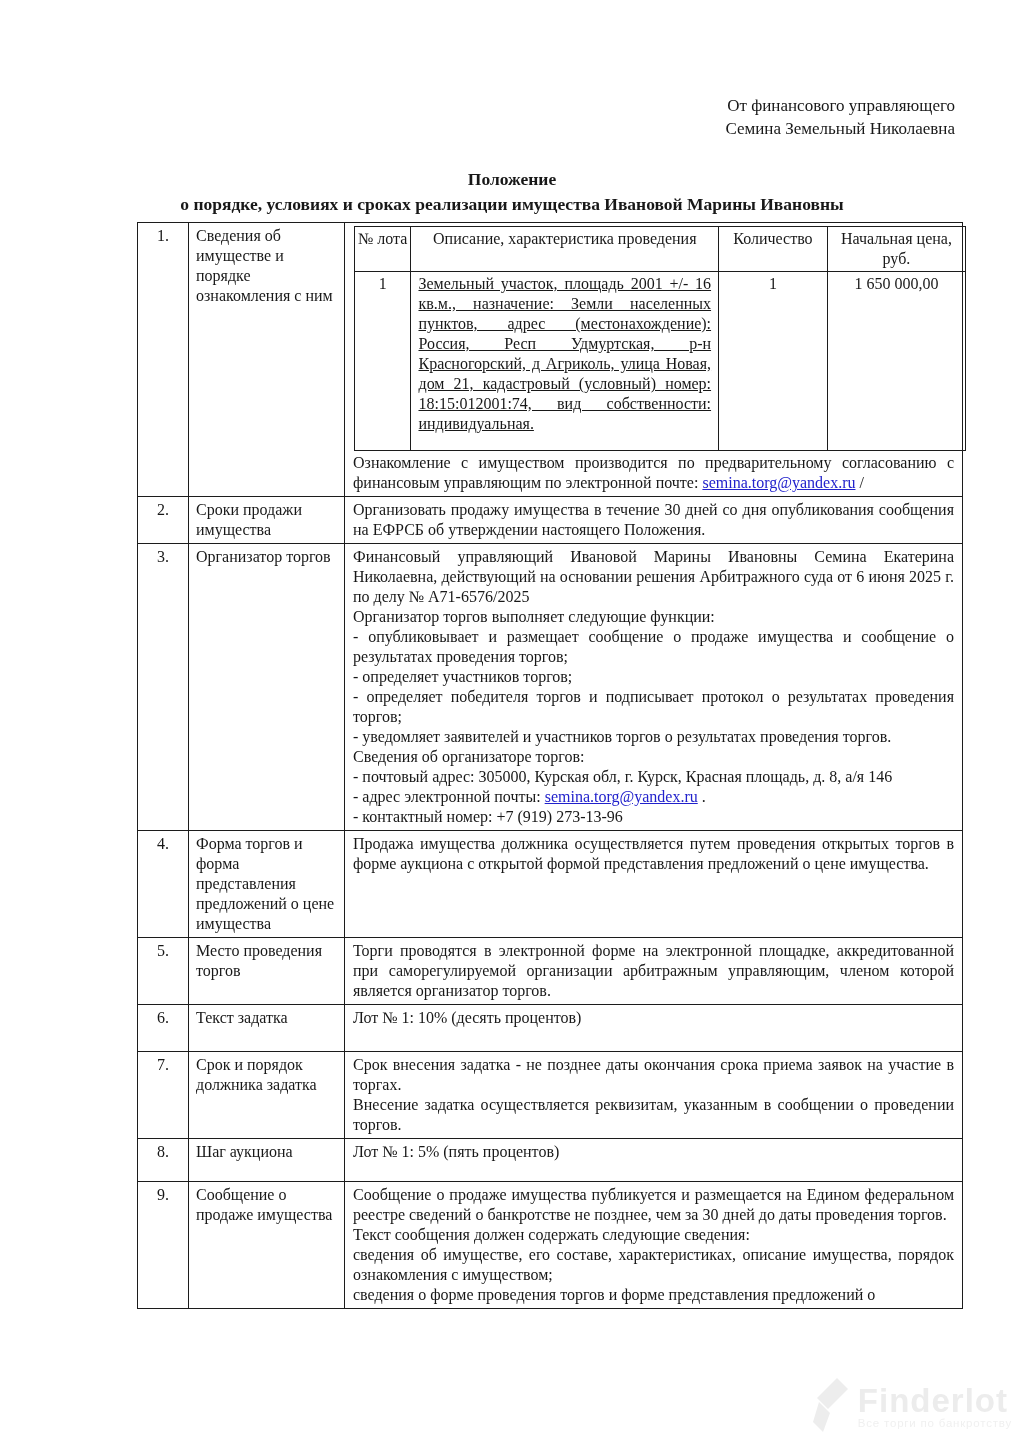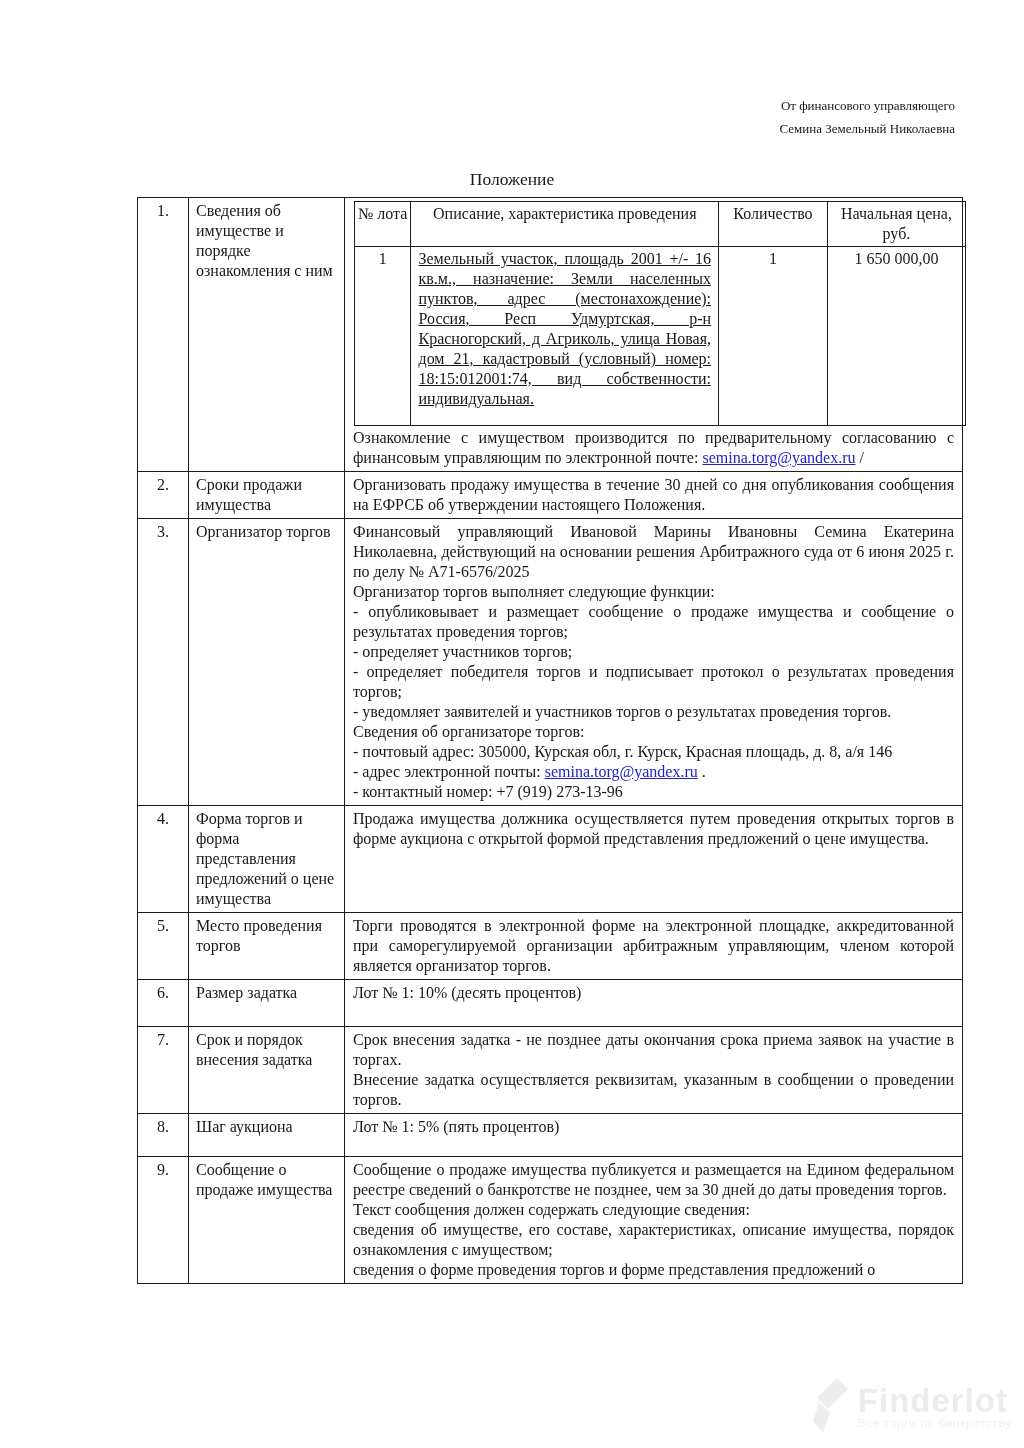--- a/index.html
+++ b/index.html
@@ -8,32 +8,32 @@
     background: #ffffff;
     font-family: "Liberation Serif", serif;
     color: #181818;
   }
   .page { position: relative; width: 1024px; height: 1448px; overflow: hidden; background: #fff; }
 
   .header-block {
     padding-top: 94px;
     margin-right: 69px;
     text-align: right;
-    font-size: 13px;
+    font-size: 17px;
     line-height: 23px;
   }
 
   .title-block {
     margin: 27px auto 5px auto;
     width: 800px;
     text-align: center;
     font-size: 17.5px;
     line-height: 25px;
   }
-  .title-bold { font-weight: normal; }
+  .title-bold { font-weight: bold; }
 
   table.main {
     border-collapse: collapse;
     margin-left: 137px;
     width: 825px;
     table-layout: fixed;
   }
   table.main > tbody > tr > td {
     border: 1px solid #1c1c1c;
     vertical-align: top;
@@ -102,20 +102,21 @@
 
 <div class="page">
 
   <div class="header-block">
     <div>От финансового управляющего</div>
     <div>Семина Земельный Николаевна</div>
   </div>
 
   <div class="title-block">
     <div class="title-bold">Положение</div>
+    <div class="title-bold">о порядке, условиях и сроках реализации имущества Ивановой Марины Ивановны</div>
   </div>
 
   <table class="main">
     <colgroup>
         <col style="width:51px">
         <col style="width:156px">
         <col style="width:618px">
       </colgroup>
     <tbody>
 
@@ -185,29 +186,29 @@
       <tr>
         <td class="c-num">5.</td>
         <td class="c-label">Место проведения торгов</td>
         <td class="c-content">
           <p>Торги проводятся в электронной форме на электронной площадке, аккредитованной при саморегулируемой организации арбитражным управляющим, членом которой является организатор торгов.</p>
         </td>
       </tr>
 
       <tr class="h-row6">
         <td class="c-num">6.</td>
-        <td class="c-label">Размер задатка</td>
+        <td class="c-label">Текст задатка</td>
         <td class="c-content">
           <p>Лот № 1: 10% (десять процентов)</p>
         </td>
       </tr>
 
       <tr class="h-row7">
         <td class="c-num">7.</td>
-        <td class="c-label">Срок и порядок внесения задатка</td>
+        <td class="c-label">Срок и порядок должника задатка</td>
         <td class="c-content">
           <p>Срок внесения задатка - не позднее даты окончания срока приема заявок на участие в торгах.</p>
           <p>Внесение задатка осуществляется реквизитам, указанным в сообщении о проведении торгов.</p>
         </td>
       </tr>
 
       <tr class="h-row8">
         <td class="c-num">8.</td>
         <td class="c-label">Шаг аукциона</td>
         <td class="c-content">

